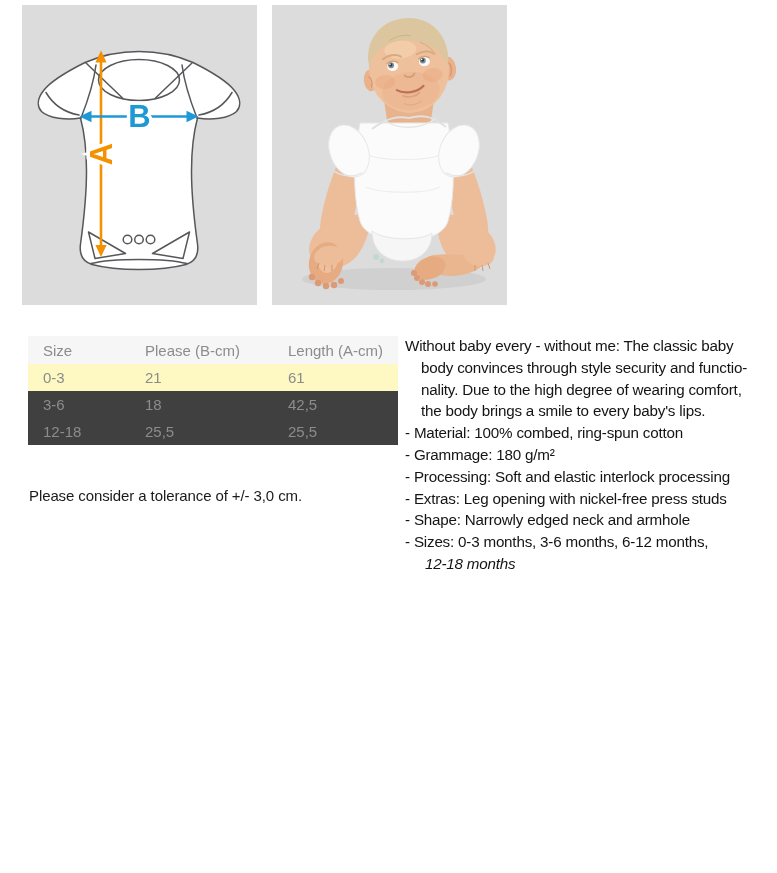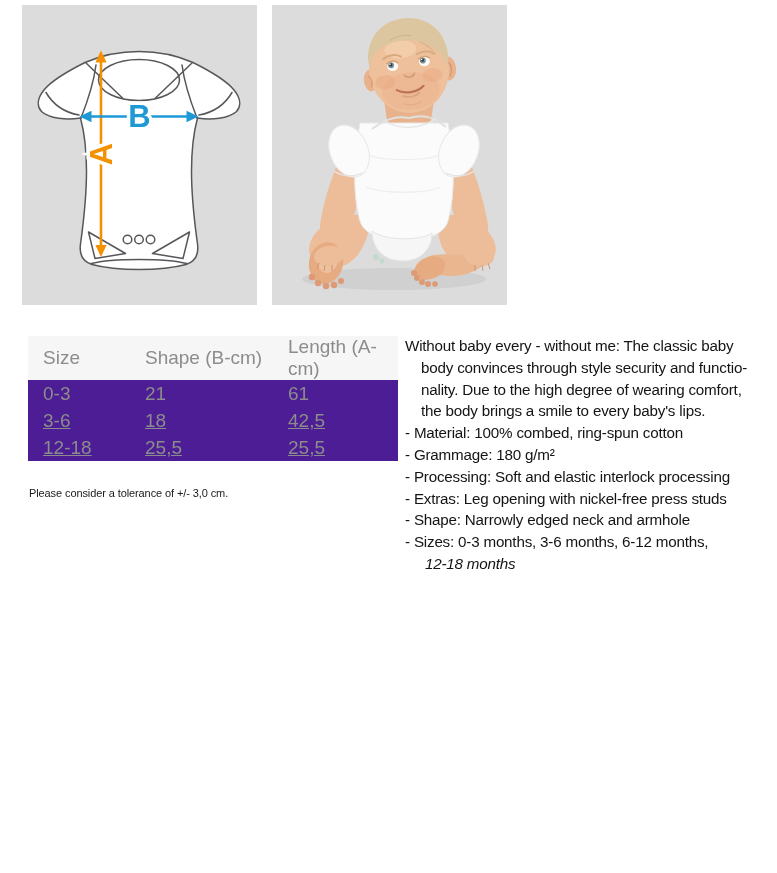--- a/index.html
+++ b/index.html
@@ -8,36 +8,36 @@
     font-family:"Liberation Sans", sans-serif;
   }
   .panel{position:absolute;top:5px;width:235px;height:300px;background:#dcdcdc;}
   #diagram-panel{left:22px;}
   #photo-panel{left:272px;}
   svg{display:block;}
 
   table.size-table{
     position:absolute;left:28px;top:336px;width:370px;
     border-collapse:collapse;table-layout:fixed;
-    font-size:19px;color:#8c8c8c;
+    font-size:15px;color:#8c8c8c;
   }
   table.size-table col.c1{width:102px;}
   table.size-table col.c2{width:143px;}
   table.size-table col.c3{width:125px;}
   table.size-table th{
     font-weight:normal;text-align:left;height:28px;
     padding:0 0 0 15px;background:#f7f6f6;
   }
   table.size-table td{height:27px;padding:0 0 0 15px;}
-  table.size-table tr.dark td{background:#4c1d95;}
-  table.size-table tr.light td{background:#4c1d95;text-decoration:underline;}
+  table.size-table tr.dark td{background:#fef9c3;}
+  table.size-table tr.light td{background:#404040;}
 
   .tolerance{
     position:absolute;left:29px;top:487px;
-    font-size:11px;color:#1a1a1a;letter-spacing:-0.1px;
+    font-size:15px;color:#1a1a1a;letter-spacing:-0.1px;
   }
   .description{
     position:absolute;left:405px;top:335px;
     font-size:15.2px;line-height:21.8px;color:#141414;letter-spacing:-0.2px;
   }
   .desc-line{white-space:nowrap;}
   .desc-line.ind1{padding-left:16px;}
   .desc-line.ind2{padding-left:20px;font-style:italic;}
 </style>
 </head>
@@ -173,21 +173,21 @@
 
 <table class="size-table">
   <colgroup>
       <col class="c1">
       <col class="c2">
       <col class="c3">
     </colgroup>
   <thead>
       <tr>
         <th>Size</th>
-        <th>Shape (B-cm)</th>
+        <th>Please (B-cm)</th>
         <th>Length (A-cm)</th>
       </tr>
     </thead>
   <tbody>
       <tr class="dark">
         <td>0-3</td>
         <td>21</td>
         <td>61</td>
       </tr>
       <tr class="light">

